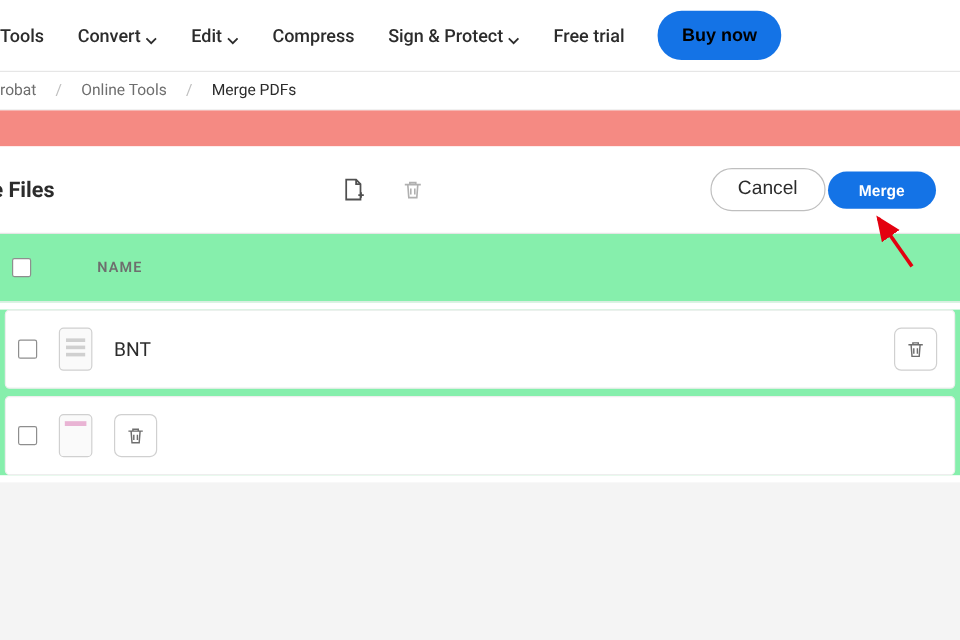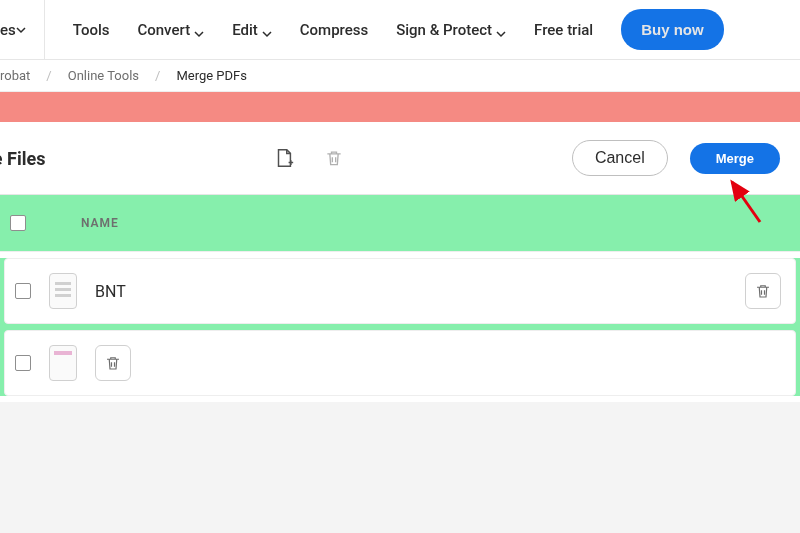--- a/index.html
+++ b/index.html
@@ -32,21 +32,21 @@
   .nav-item {
     display: flex; align-items: flex-end; gap: 4px;
     font-size: 15px; font-weight: 500;
     color: #2c2c2c; cursor: pointer;
   }
   .chev {
     width: 10px; height: 10px;
     display:inline-block;
   }
   .btn-primary {
-    background: #1473e6; color: #e5e5e5; border: none;
+    background: #1473e6; color: #000000; border: none;
     border-radius: 20px; padding: 12px 20px;
     font-size: 15px; font-weight: 600; cursor: pointer;
   }
   .breadcrumb {
     display:flex; align-items:center; gap:16px;
     font-size: 13px; color: #6e6e6e;
     height: 32px; padding-left: 0;
     border-bottom: 1px solid #eee;
   }
   .breadcrumb .sep { color: #bfbfbf; }
@@ -62,21 +62,21 @@
   }
   .toolbar .title {
     font-size: 18px; font-weight: 700; color:#2c2c2c;
     flex: 0 0 auto;
     margin-left: -22px;
   }
   .toolbar .center {
     flex:1; display:flex; justify-content:center; gap:28px;
   }
   .icon-btn { width:22px; height:22px; color:#6e6e6e; cursor:pointer; display:flex; align-items:center; justify-content:center;}
-  .toolbar .actions { display:flex; gap:22px; align-items:center; margin-right: 8px;}
+  .toolbar .actions { display:flex; gap:2px; align-items:center; margin-right: 8px;}
   .btn-outline {
     background:#fff; border:1.5px solid #bfbfbf; color:#2c2c2c;
     border-radius:22px; padding:8px 22px; font-size:16px; font-weight:500; cursor:pointer;
   }
   .btn-merge {
     background:#1473e6; color:#fff; border:none;
     border-radius:22px; padding:8px 26px; font-size:13px; font-weight:700; cursor:pointer;
   }
   .listhead {
     display:flex; align-items:center; padding: 20px 0 20px 6px;
@@ -120,28 +120,20 @@
   
   .arrow {
     position:absolute; left:712px; top:172px; pointer-events:none;
   }
   svg { display:block; }
 </style>
 </head>
 <body>
 
 <div class="topnav">
-  <div class="nav-partial">
-    <span>es</span>
-    <span class="chev">
-      <svg viewBox="0 0 10 10" width="10" height="10">
-          <path d="M1 3 L5 7 L9 3" stroke="#2c2c2c" stroke-width="1.5" fill="none"></path>
-        </svg>
-    </span>
-  </div>
   <div id="nav-items" style="display:flex; gap:28px; align-items:center;">
       <div class="nav-item">
         <span>Tools</span>
       </div>
       <div class="nav-item">
         <span>Convert</span>
         <span class="chev">
           <svg viewBox="0 0 10 10" width="10" height="10">
             <path d="M1 3 L5 7 L9 3" stroke="#2c2c2c" stroke-width="1.5" fill="none"></path>
           </svg>

